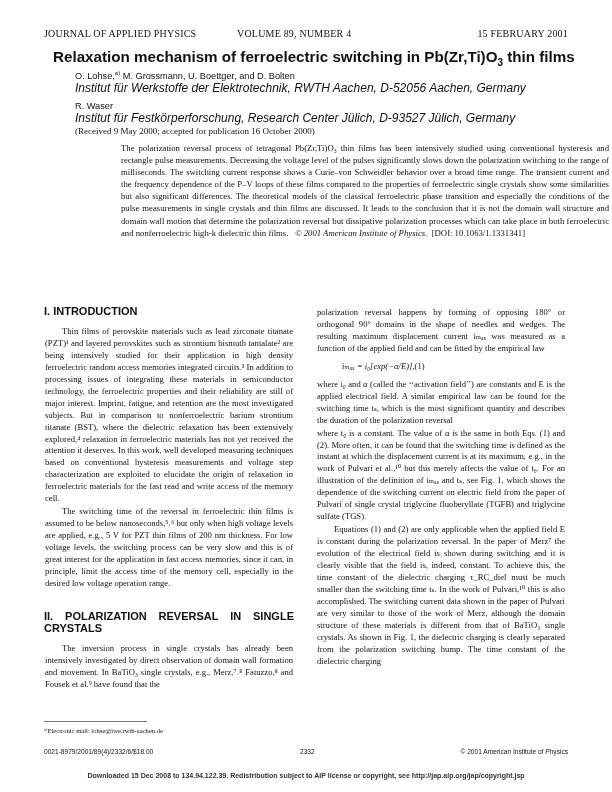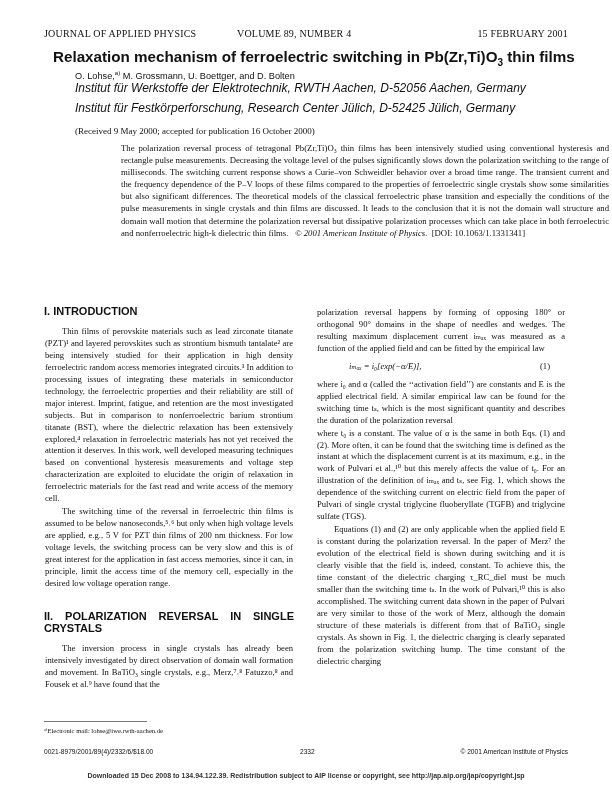--- a/index.html
+++ b/index.html
@@ -10,21 +10,21 @@
   .title { left:53px; top:48px; font-family:"Liberation Sans", sans-serif; font-weight:bold; font-size:15.2px; white-space:nowrap; }
   .title sub { font-size:10px; }
   .authors { left:75px; top:71px; font-family:"Liberation Sans", sans-serif; font-size:9.2px; }
   .affil { font-style:italic; font-size:12px; }
   .received { left:75px; top:126px; font-size:9px;font-family:Liberation Serif, serif; }
   .abstract { left:75px; top:142px; width:488px; font-size:8.7px; line-height:12.1px; text-align:justify;margin-left:46px; }
   .col { font-size:8.6px; line-height:11.95px; text-align:justify; width:250px; }
   .col p { margin:1px; text-indent:17px; }
   .col p.noind { text-indent:0; }
   .h { font-family:"Liberation Sans", sans-serif; font-weight:bold; font-size:11px; margin:0; }
-  .eq { display:flex; justify-content:space-between; padding-left:17px; margin:6px 16px; font-style:italic; }
+  .eq { display:flex; padding-left:17px; margin:6px 9px; font-style:italic; }
   .eq .num { font-style:normal; }
   sup { font-size:6px; line-height:0; }
   sub { font-size:6px; line-height:0; }
   .fnrule { left:44px; top:721px; width:103px; height:1px; background:#777; }
   .fn { left:44px; top:727px; font-size:6.6px; }
   .footer { top:748px; font-family:"Liberation Sans", sans-serif; font-size:6.6px; }
   .dl { left:0; width:612px; top:772px; text-align:center; font-family:"Liberation Sans", sans-serif; font-weight:bold; font-size:7px; color:#333; }
 </style>
 </head>
 <body>
@@ -32,21 +32,22 @@
 <div class="abs running" style="left:44px">JOURNAL OF APPLIED PHYSICS</div>
 <div class="abs running" style="left:237px">VOLUME 89, NUMBER 4</div>
 <div class="abs running" style="right:44px">15 FEBRUARY 2001</div>
 
 <div class="abs title"><span>Relaxation mechanism of ferroelectric switching in Pb(Zr,Ti)O</span><sub>3</sub><span> thin films</span></div>
 
 <div class="abs authors">
   <div><span>O. Lohse,</span><sup>a)</sup><span> M. Grossmann, U. Boettger, and D. Bolten</span></div>
   <div class="affil">Institut für Werkstoffe der Elektrotechnik, RWTH Aachen, D-52056 Aachen, Germany</div>
   <div style="height:6px"></div>
-  <div class="affil">Institut für Festkörperforschung, Research Center Jülich, D-52425 Jülich, Germany</div>
+  <div>R. Waser</div>
+  <div class="affil">Institut für Festkörperforschung, Research Center Jülich, D-93527 Jülich, Germany</div>
 </div>
 
 <div class="abs received">(Received 9 May 2000; accepted for publication 16 October 2000)</div>
 
 <div class="abs abstract">
   <span>The polarization reversal process of tetragonal Pb(Zr,Ti)O₃ thin films has been intensively studied using conventional hysteresis and rectangle pulse measurements. Decreasing the voltage level of the pulses significantly slows down the polarization switching to the range of milliseconds. The switching current response shows a Curie–von Schweidler behavior over a broad time range. The transient current and the frequency dependence of the P–V loops of these films compared to the properties of ferroelectric single crystals show some similarities but also significant differences. The theoretical models of the classical ferroelectric phase transition and especially the conditions of the pulse measurements in single crystals and thin films are discussed. It leads to the conclusion that it is not the domain wall structure and domain wall motion that determine the polarization reversal but dissipative polarization processes which can take place in both ferroelectric and nonferroelectric high-k dielectric thin films.</span>&nbsp;&nbsp; <i>© 2001 American Institute of Physics.</i>&nbsp; <span>[DOI: 10.1063/1.1331341]</span>
 </div>
 
 <div class="abs col" style="left:44px; top:306px;">
   <div class="h">I. INTRODUCTION</div>

